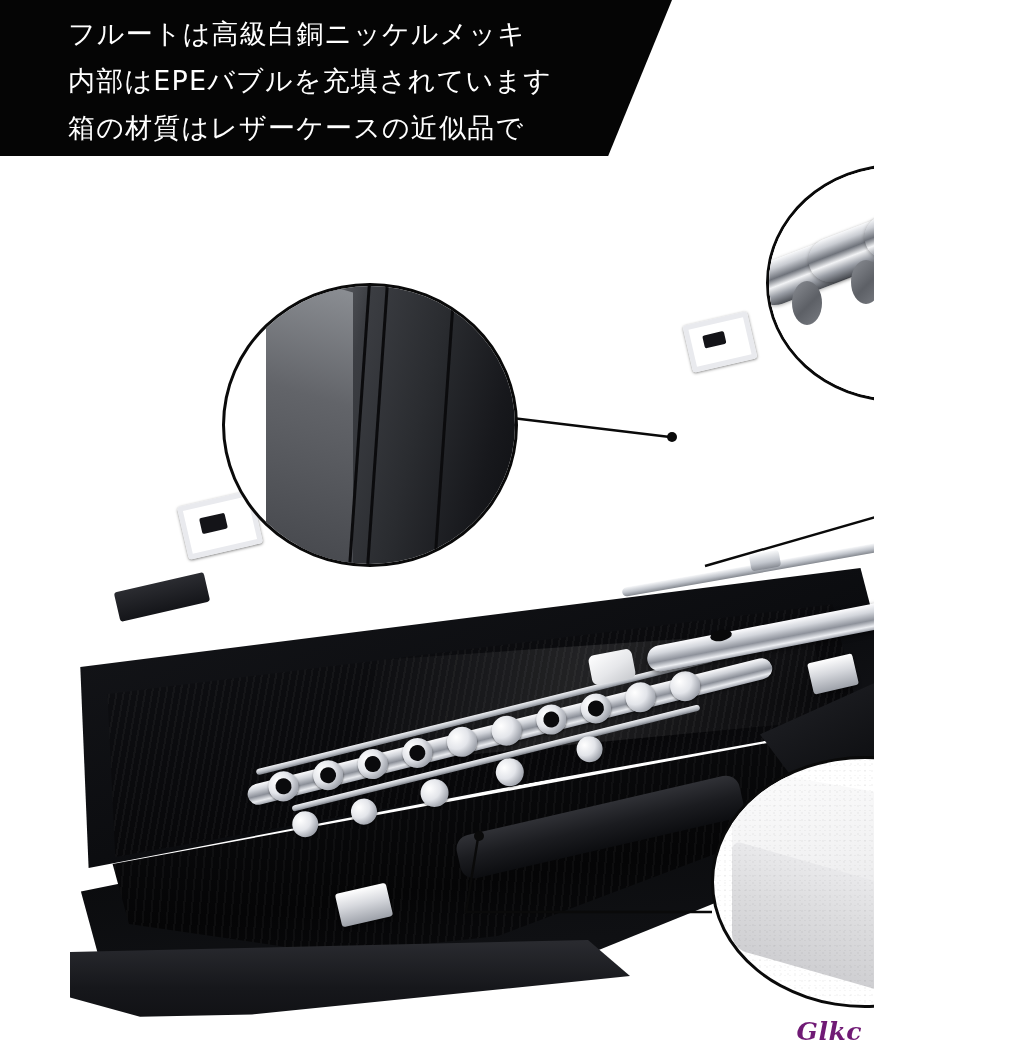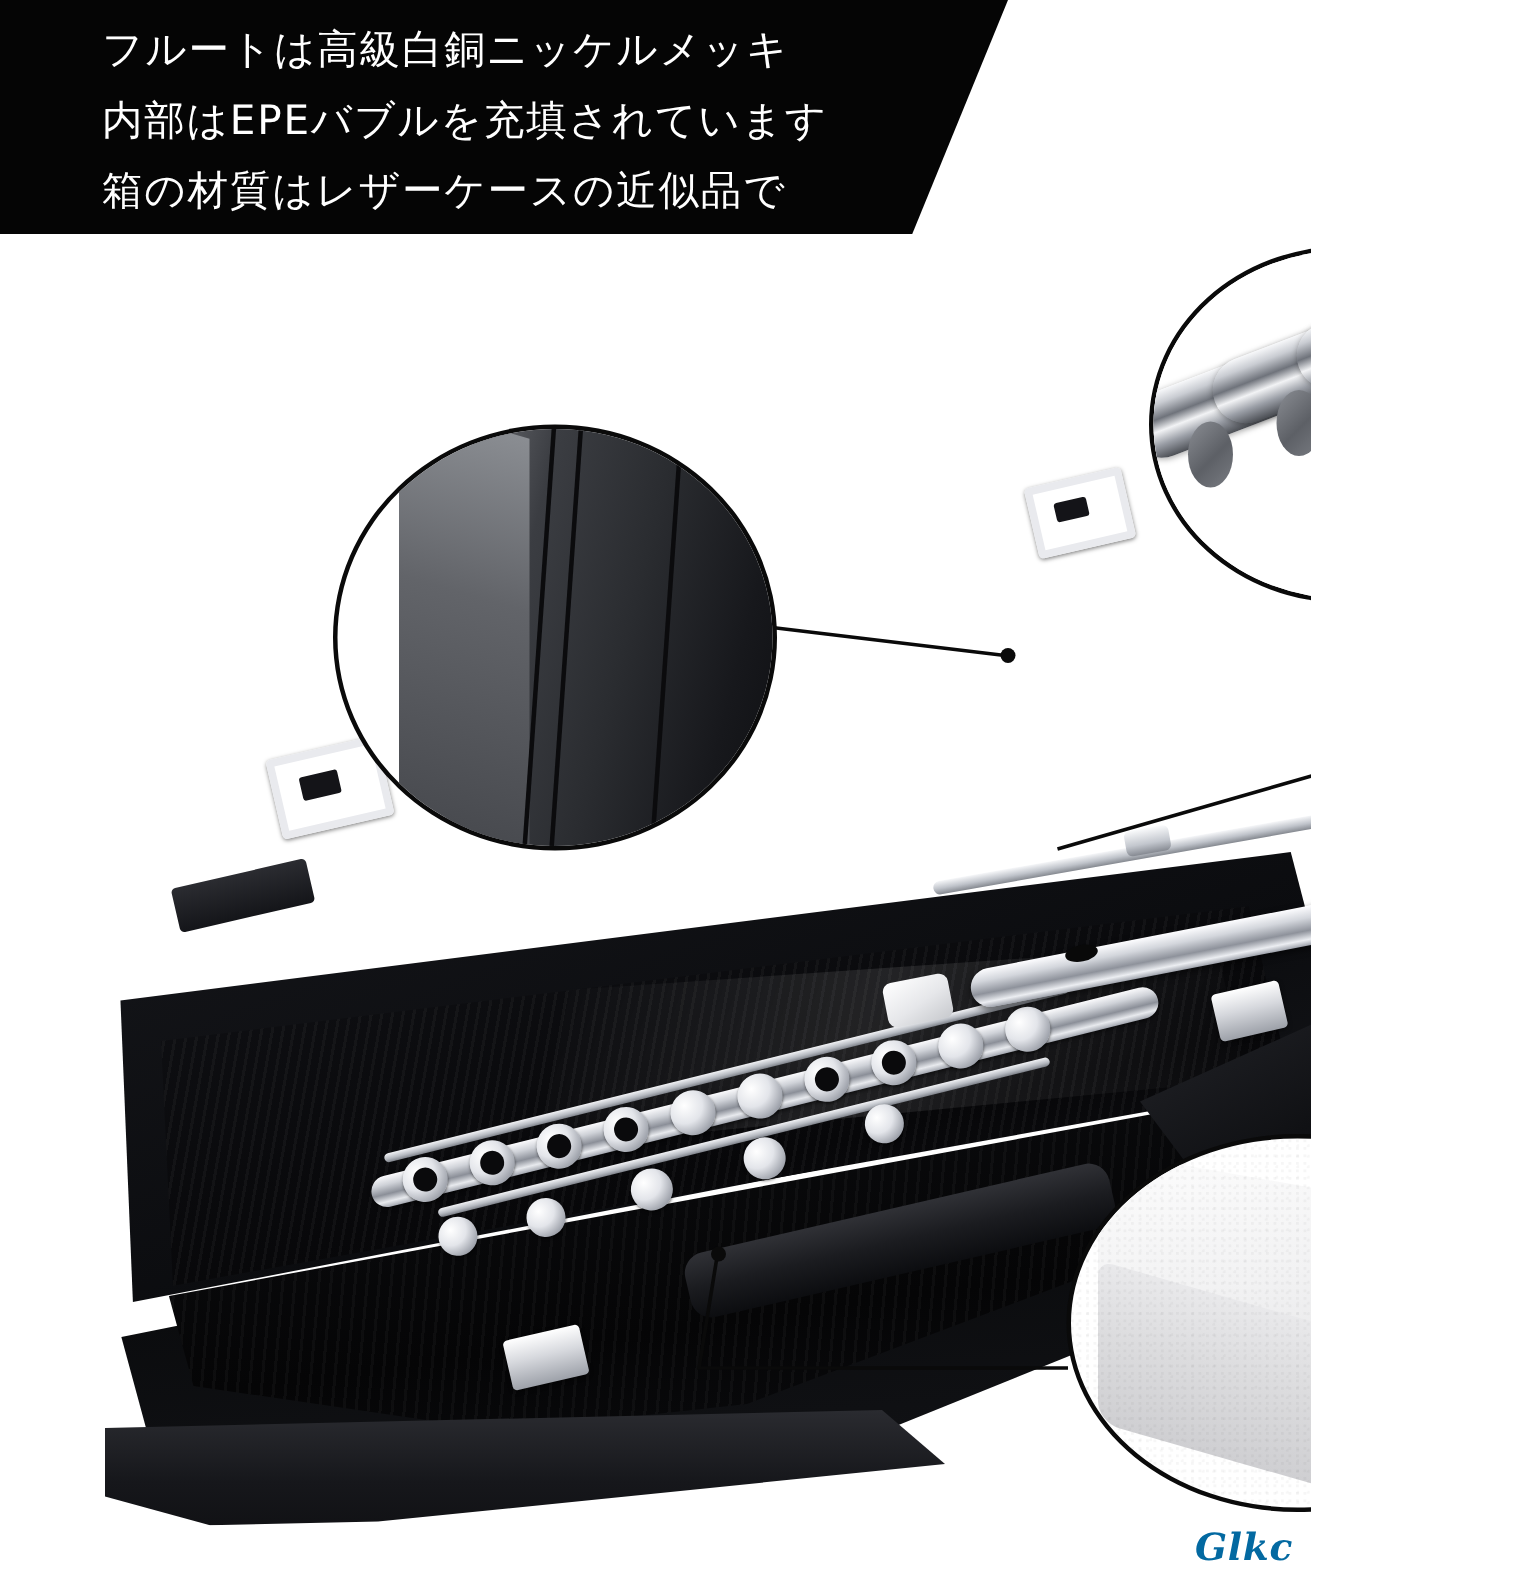--- a/index.html
+++ b/index.html
@@ -399,21 +399,21 @@
 
   
   .watermark {
     position: absolute;
     right: 12px;
     bottom: 8px;
     font-family: "DejaVu Serif", serif;
     font-style: italic;
     font-weight: bold;
     font-size: 25px;
-    color: #0369a1;
+    color: #701a75;
     letter-spacing: 0.5px;
   }
 </style>
 </head>
 <body>
 
 <div id="stage">
 
   <div class="banner"></div>
   <div class="banner-text">

